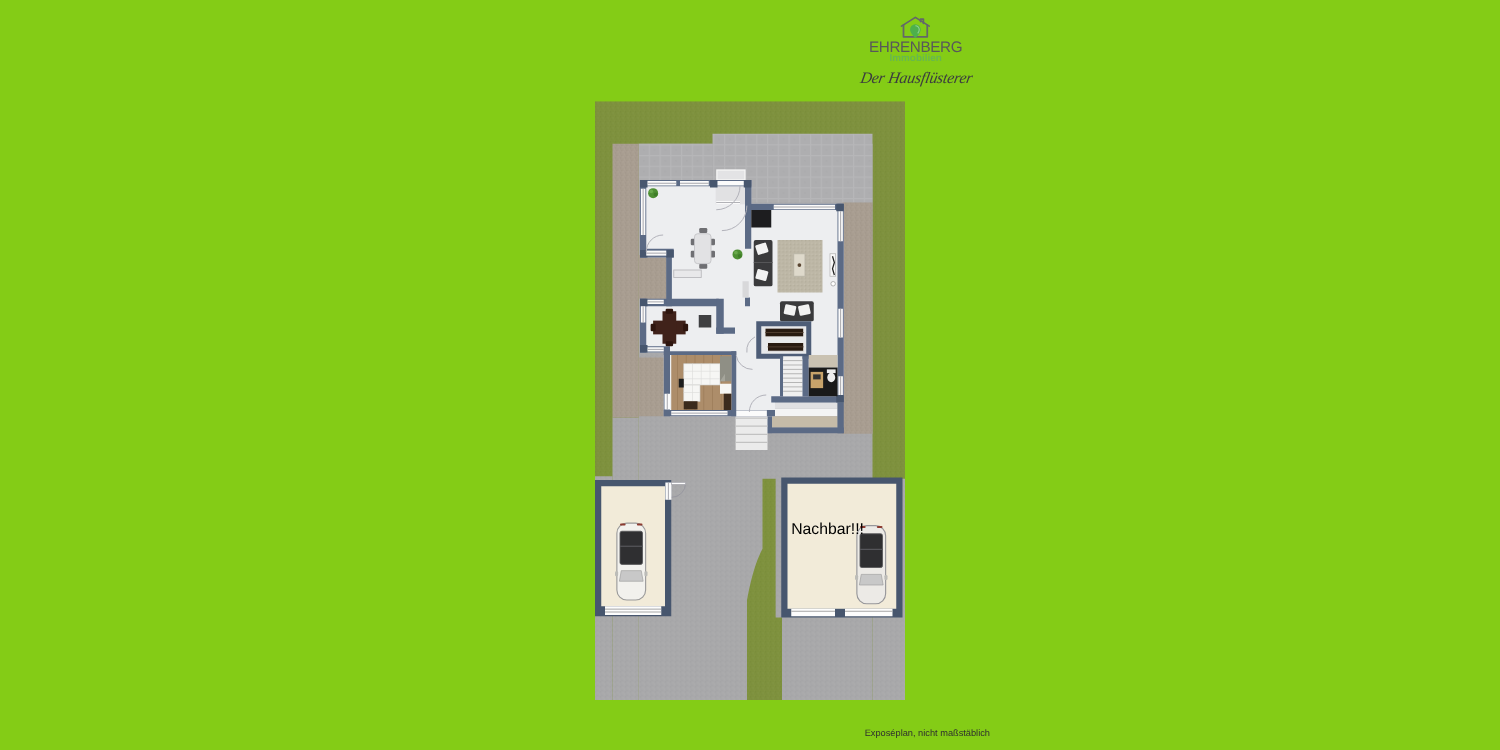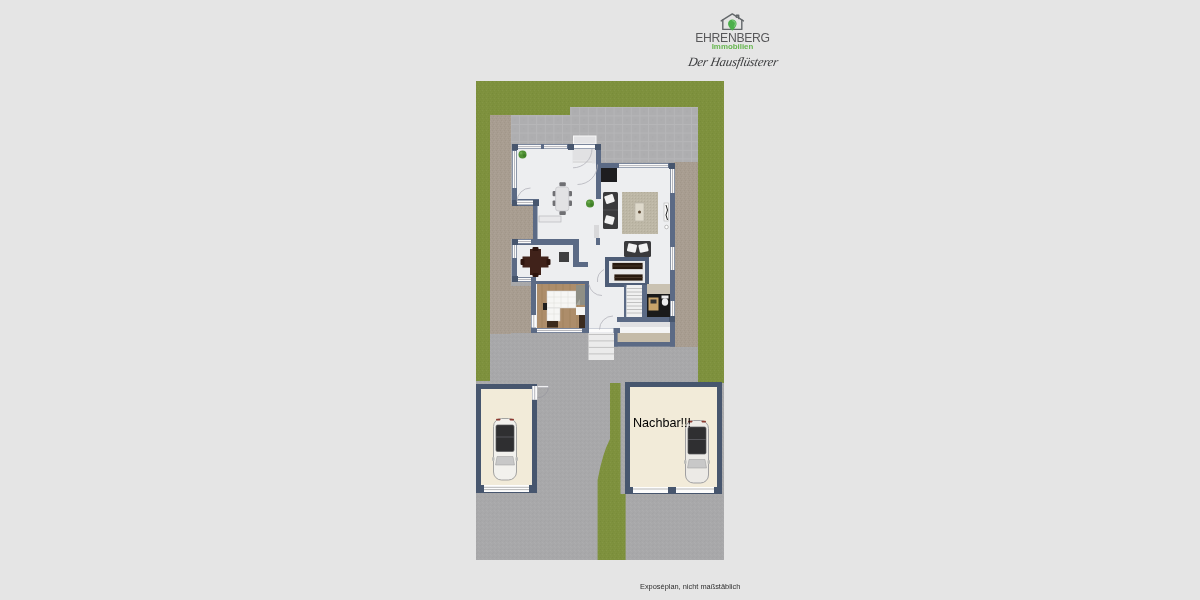--- a/index.html
+++ b/index.html
@@ -1,20 +1,20 @@
 <!DOCTYPE html>
 <html><head>
 <meta charset="utf-8">
 <style>
 html,body{margin:0;padding:0;background:#ffffff;}
-#page{position:relative;width:1200px;height:600px;background:#e5e5e5;overflow:hidden;
+#page{position:relative;width:1200px;height:600px;background:#84cc16;overflow:hidden;
   font-family:"Liberation Sans",sans-serif;}
 #plan{position:absolute;left:476px;top:81px;}
 #logo{position:absolute;left:660px;top:6px;}
-#foot{position:absolute;left:640px;top:582px;width:152px;text-align:left;
+#foot{position:absolute;left:640px;top:582px;width:152px;text-align:right;
   font-size:7.4px;color:#2e2e2e;letter-spacing:0px;}
 </style>
 </head>
 <body>
 <div id="page">
 
 <svg id="logo" width="150" height="70" viewBox="0 0 150 70">
 
   <g stroke="#63676a" stroke-width="1.4" fill="none" stroke-linecap="round" stroke-linejoin="round">
     <path d="M61.2 14.9 L72.3 7.9 L83.4 14.9"></path>

